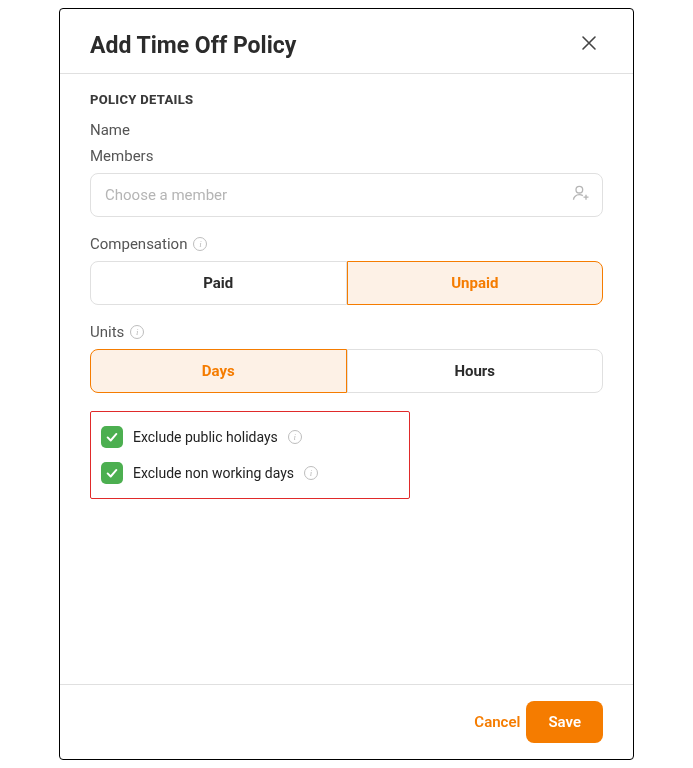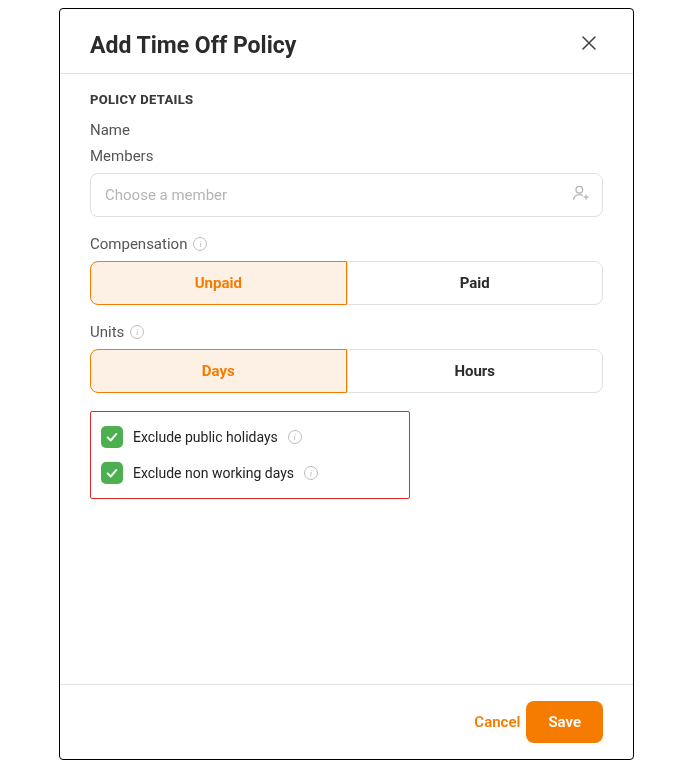--- a/index.html
+++ b/index.html
@@ -106,22 +106,22 @@
             <path d="M18 14v6M15 17h6"></path>
           </svg>
         </div>
       </div>
 
       <div class="field-label">
         <span>Compensation</span>
         <span class="info">i</span>
       </div>
       <div class="toggle-row">
+        <div class="toggle">Paid</div>
         <div class="toggle active">Unpaid</div>
-        <div class="toggle">Paid</div>
       </div>
 
       <div class="field-label">
         <span>Units</span>
         <span class="info">i</span>
       </div>
       <div class="toggle-row">
         <div class="toggle active">Days</div>
         <div class="toggle">Hours</div>
       </div>

